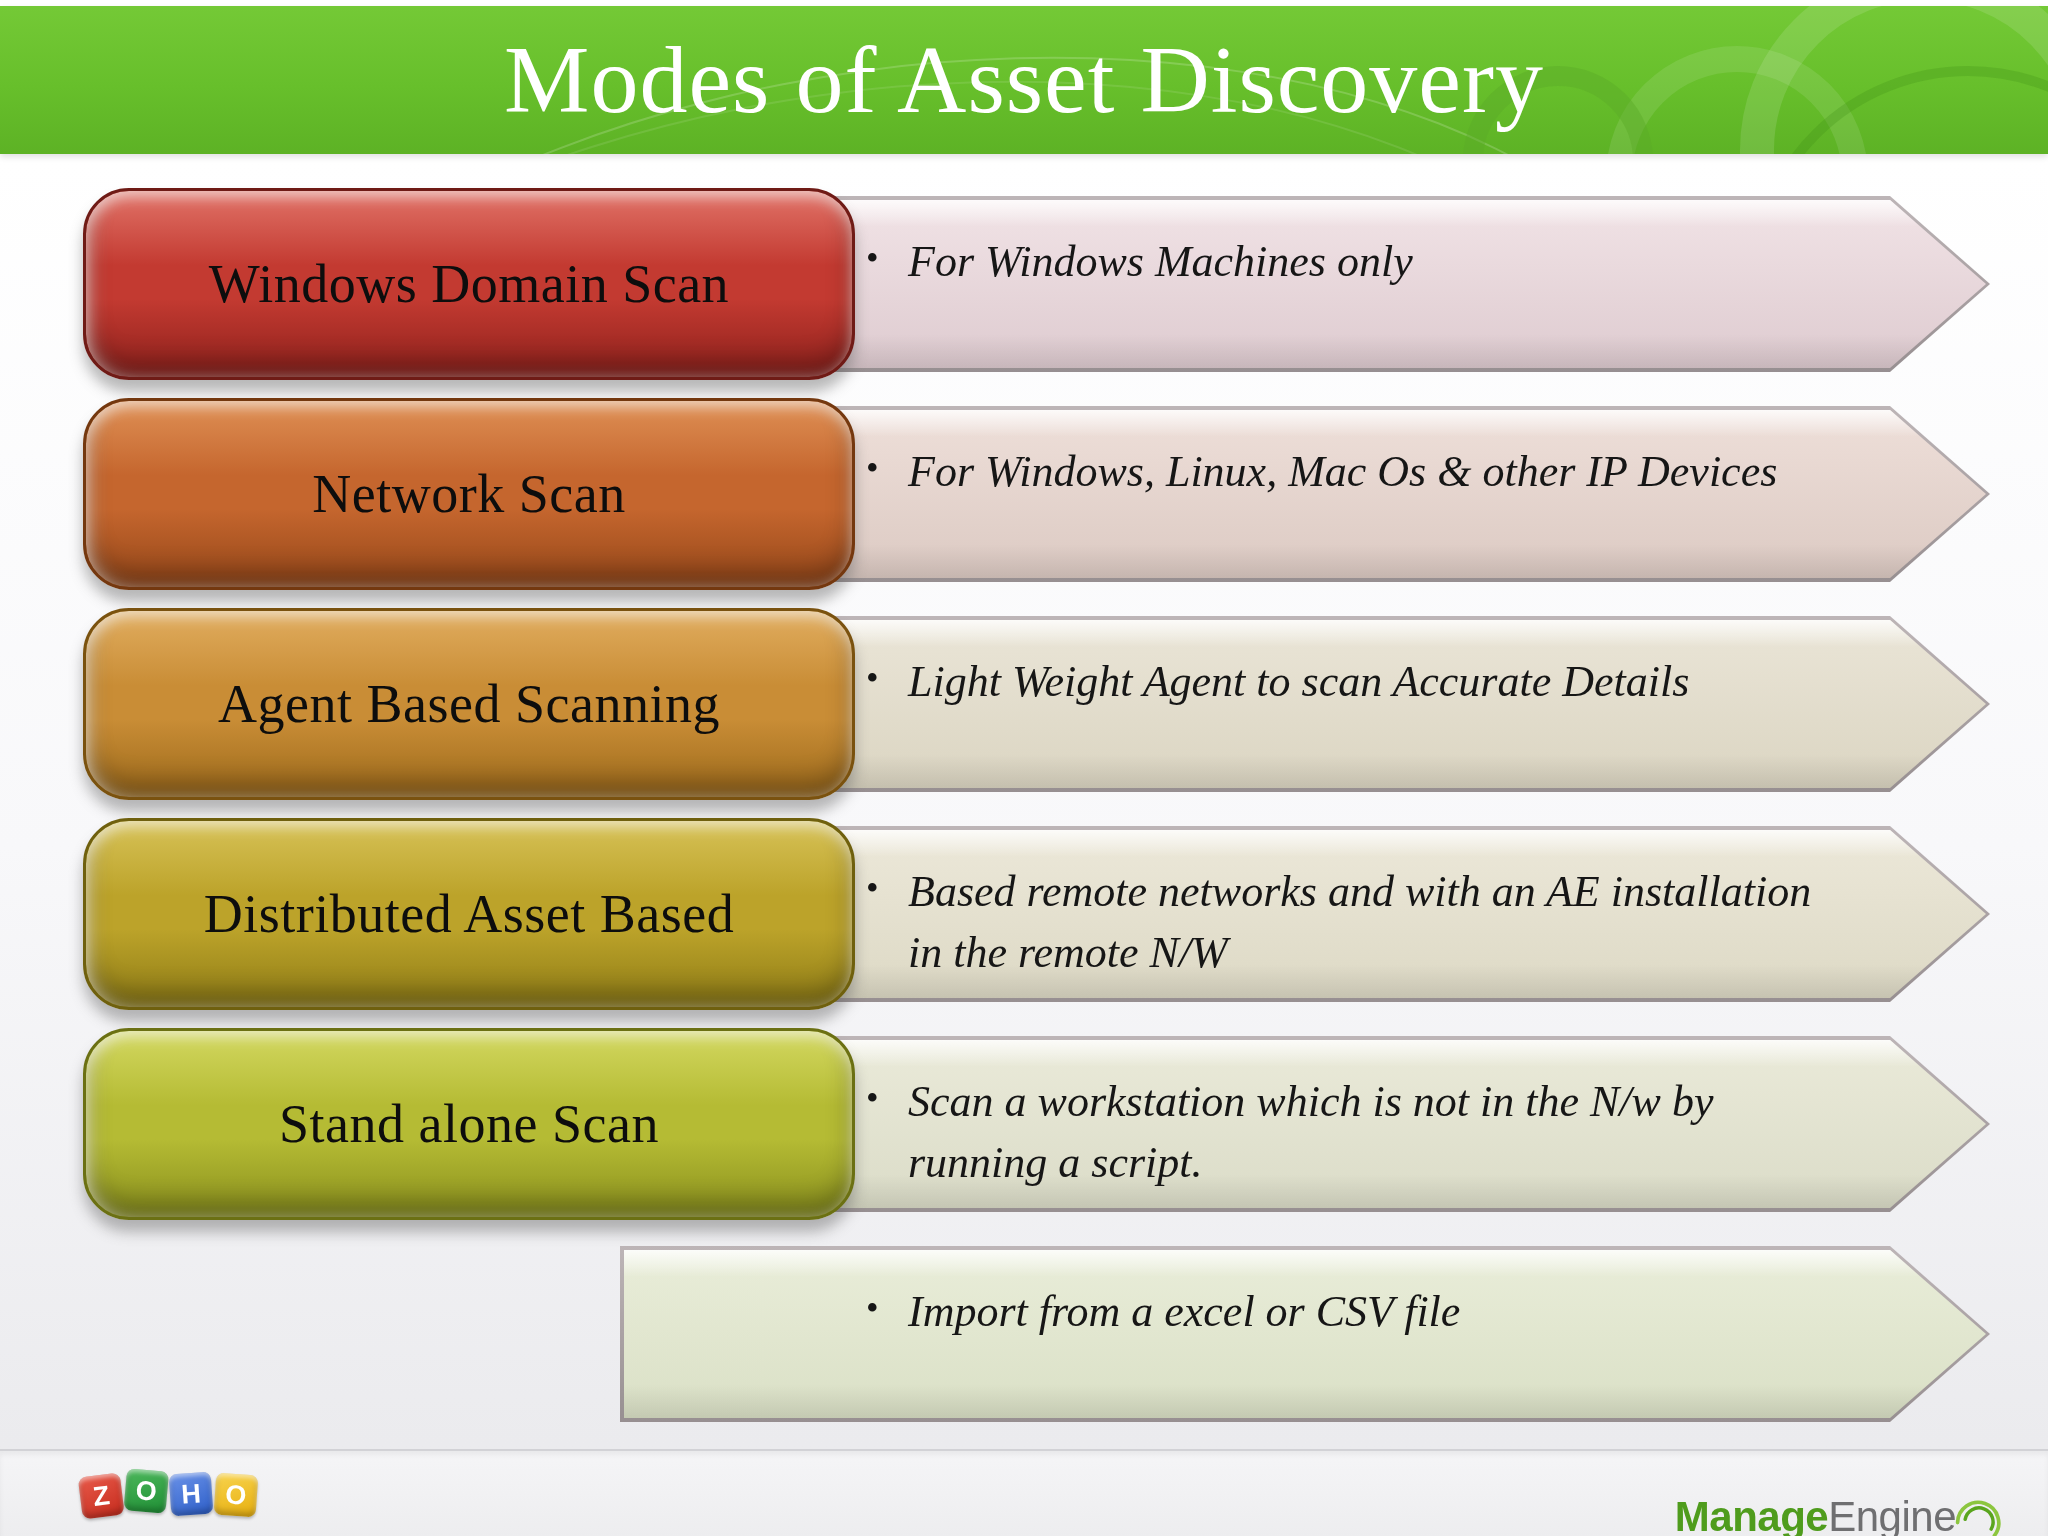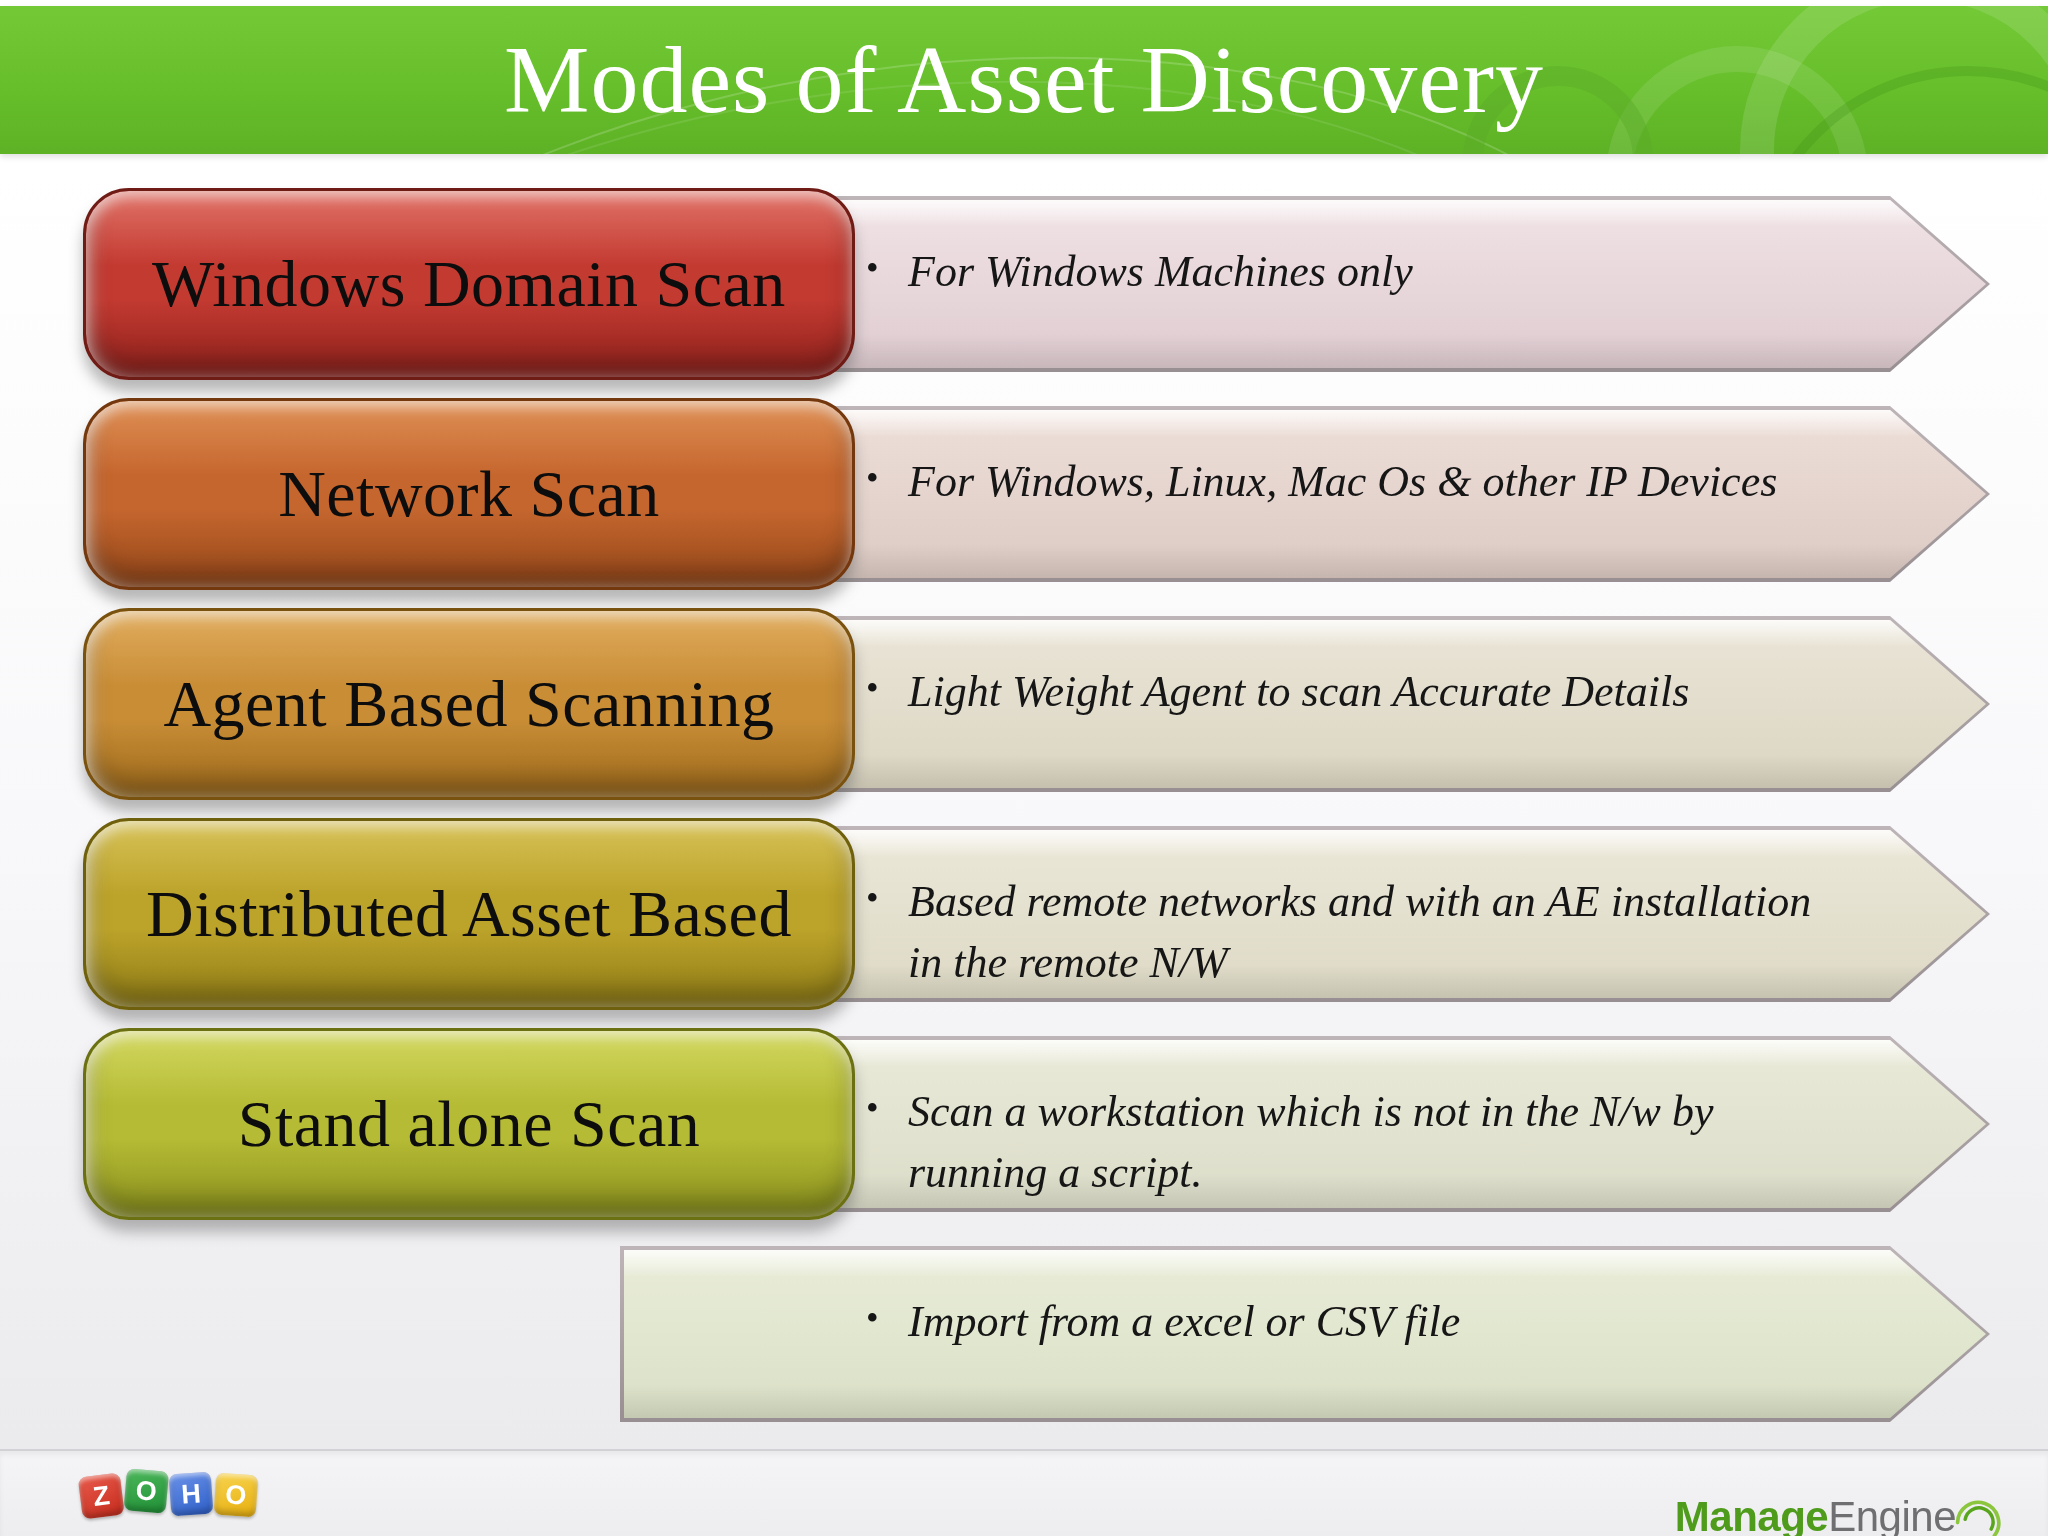--- a/index.html
+++ b/index.html
@@ -51,37 +51,37 @@
     background:linear-gradient(180deg,var(--arrow-light,#eee) 0%,var(--arrow-dark,#ddd) 100%);
   }
   .arrow-inner::after{
     content:"";position:absolute;inset:0;pointer-events:none;
     background:linear-gradient(180deg,rgba(255,255,255,.85) 0%,rgba(255,255,255,0) 16%,rgba(0,0,0,0) 80%,rgba(0,0,0,.10) 100%);
   }
   .bullets{
     position:absolute;left:238px;right:150px;top:24px;margin:0;padding:0;
     list-style:none;font-style:italic;font-size:44px;line-height:1.38;color:#161616;z-index:2;
   }
-  .bullets li{position:relative;padding-left:46px;margin:18px 0 8px 0;}
+  .bullets li{position:relative;padding-left:46px;margin:8px 0 8px 0;}
   .bullets li::before{content:"\2022";position:absolute;left:4px;top:2px;font-style:normal;font-size:36px;}
 
   .pill{
     position:absolute;left:83px;top:0;width:772px;height:100%;
     border-radius:46px;box-sizing:border-box;
     border:3px solid var(--pill-edge,rgba(0,0,0,.3));
     background:linear-gradient(180deg,var(--pill-top,#ccc) 0%,var(--pill-mid,#999) 40%,var(--pill-mid,#999) 58%,var(--pill-bottom,#666) 100%);
     box-shadow:
       0 12px 14px rgba(100,100,100,.45),
       inset 0 6px 14px rgba(255,255,255,.55),
       inset 8px 0 16px rgba(255,255,255,.25),
       inset 0 -14px 26px rgba(0,0,0,.32);
     display:flex;align-items:center;justify-content:center;
     cursor:default;z-index:3;
   }
-  .pill-label{font-size:66px;color:#0d0d0d;letter-spacing:.5px;white-space:nowrap;}
+  .pill-label{font-size:54px;color:#0d0d0d;letter-spacing:.5px;white-space:nowrap;}
 
   
   .footer{
     position:absolute;left:0;right:0;top:1449px;bottom:0;
     background:linear-gradient(180deg,#f5f5f7 0%,#ededef 100%);
     border-top:2px solid #d2d2d6;
     box-shadow:inset 0 4px 5px rgba(0,0,0,.05);
   }
   .zoho{position:absolute;left:80px;top:22px;display:flex;gap:3px;font-family:"Liberation Sans",sans-serif;}
   .tile{

